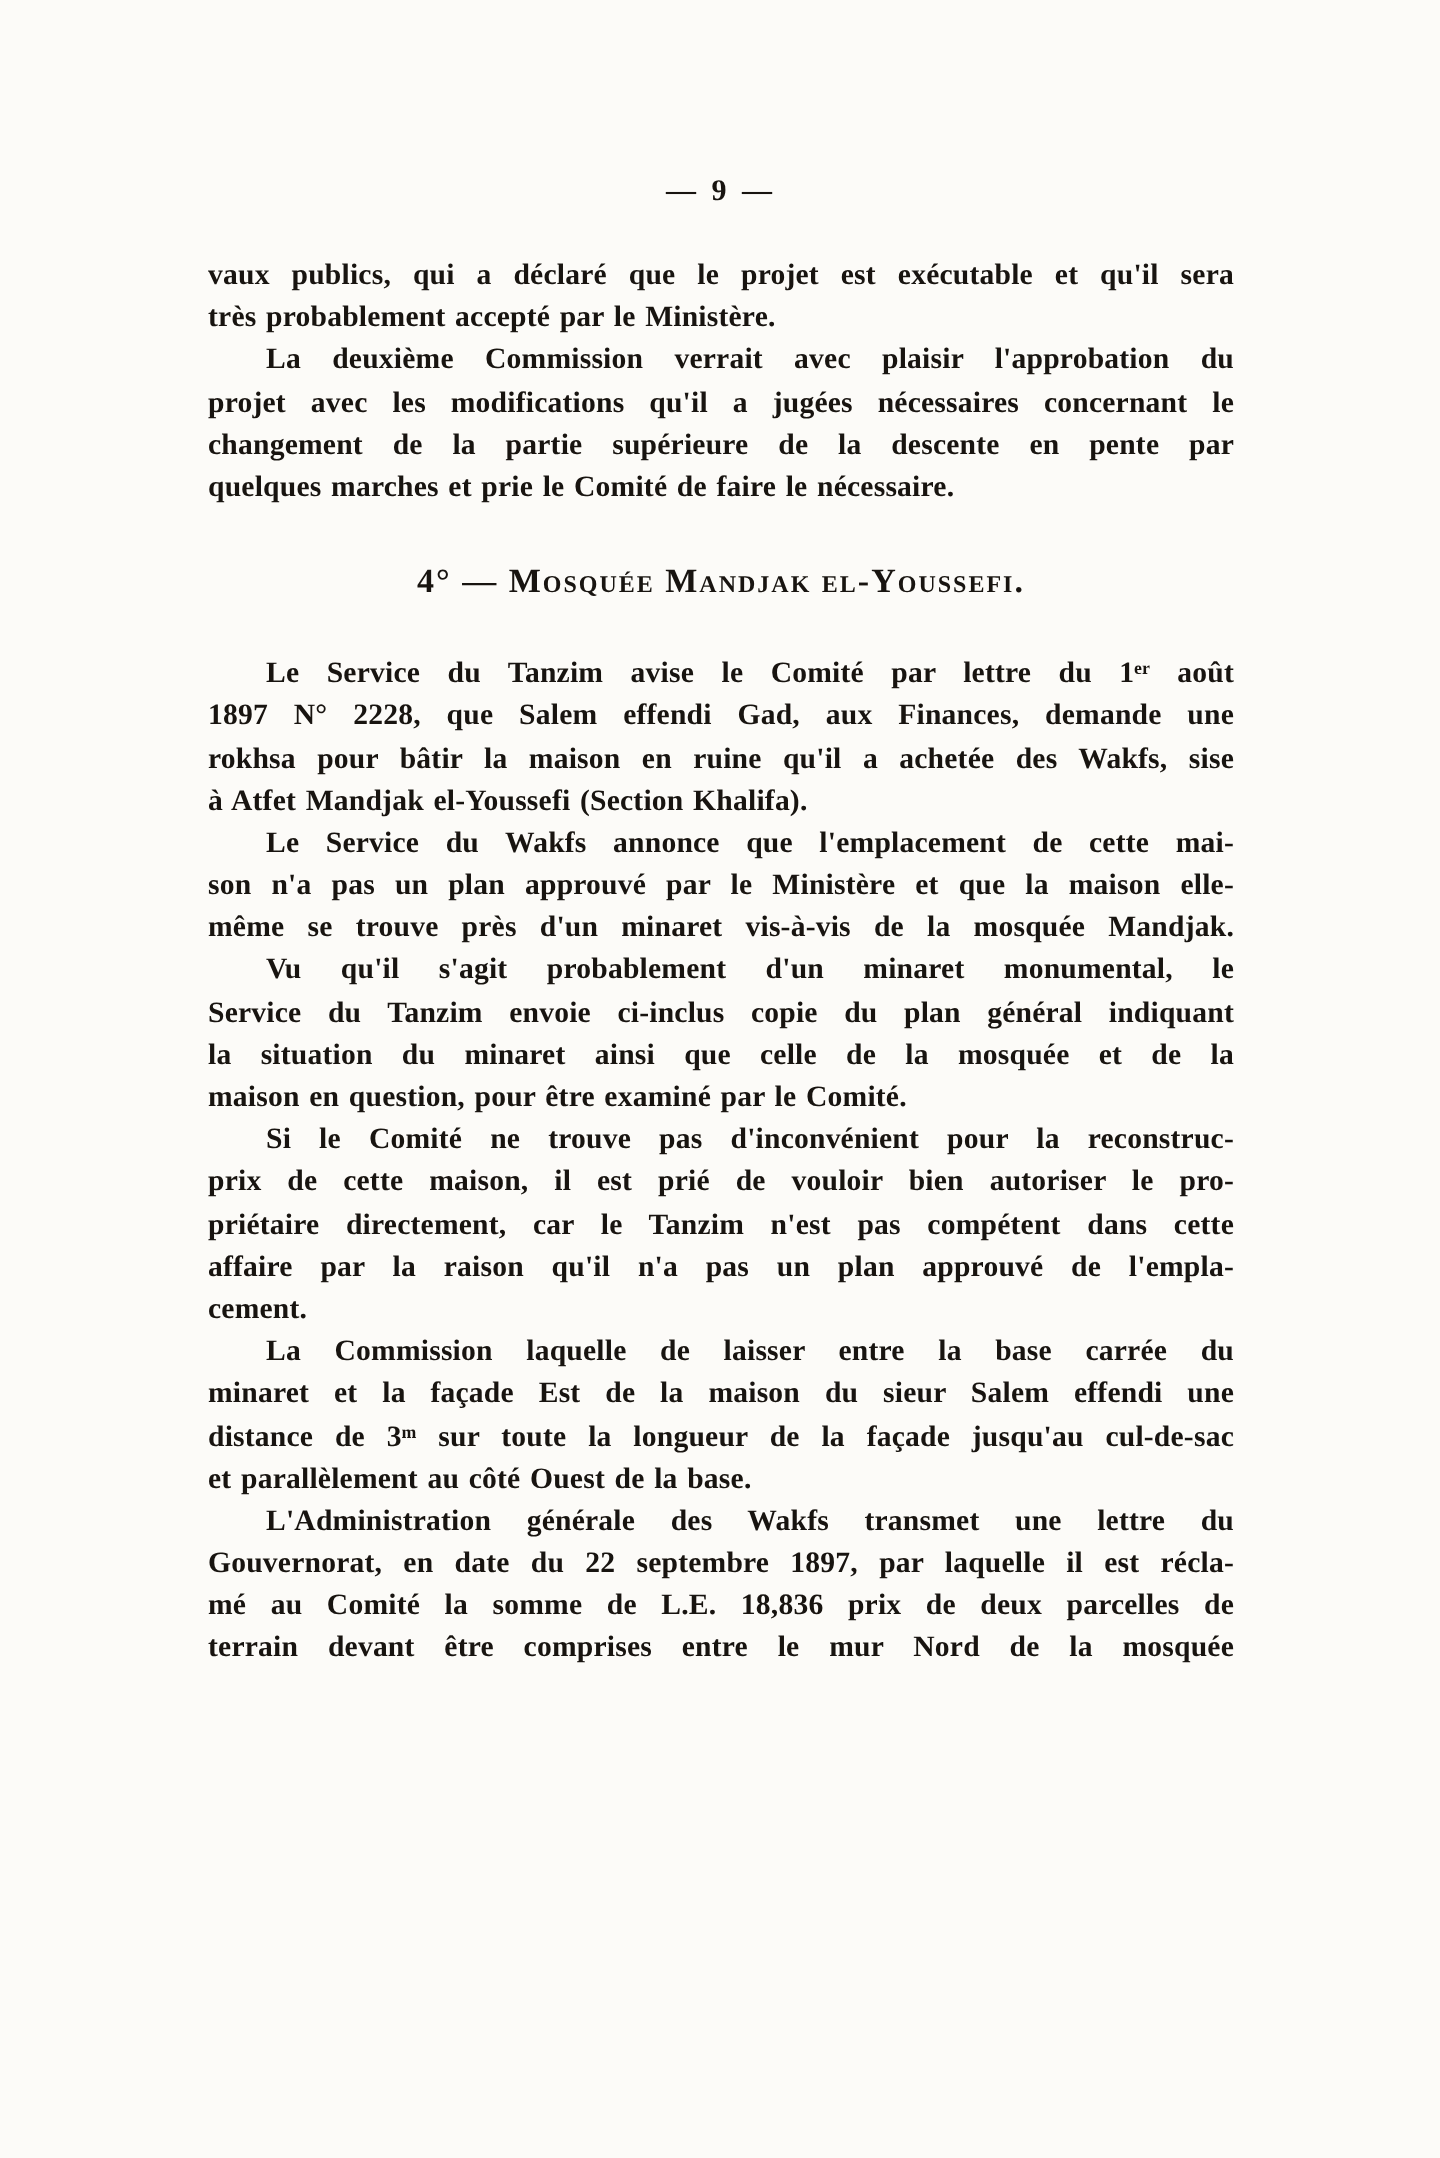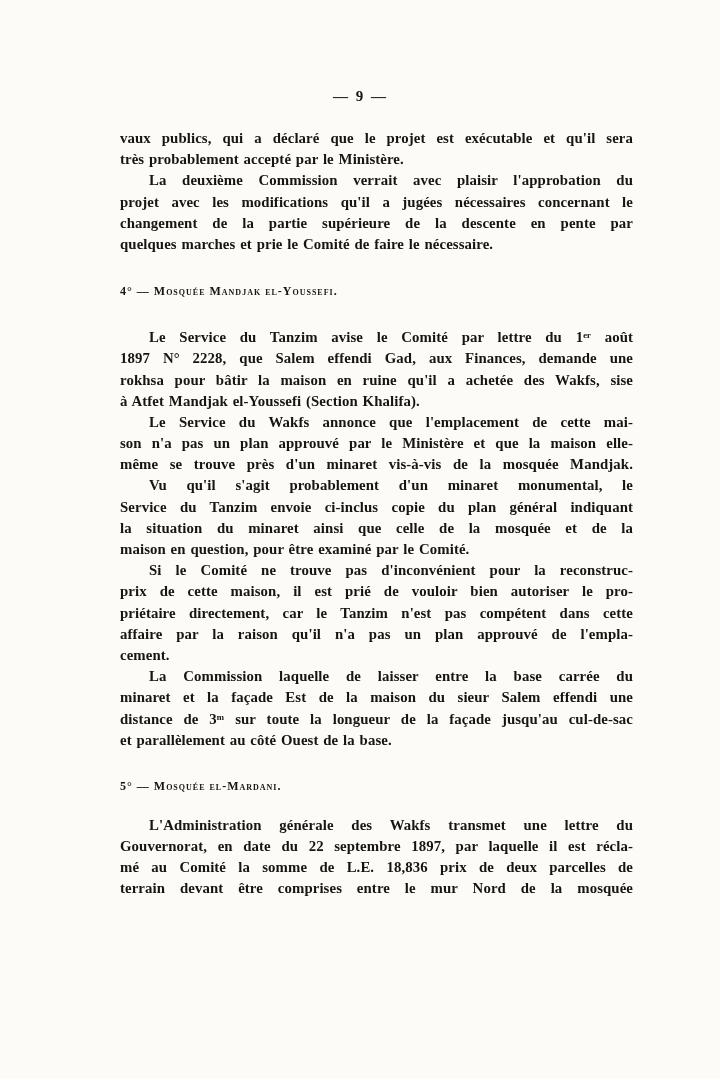--- a/index.html
+++ b/index.html
@@ -22,21 +22,21 @@
     left: 104px;
     width: 513px;
     text-align: center;
     font-size: 15px;
     font-weight: bold;
     letter-spacing: 2px;
   }
   .body-text {
     position: absolute;
     top: 128px;
-    left: 120px;
+    left: 104px;
     width: 513px;
   }
   .para {
     margin: 0;
     padding: 0;
   }
   .line {
     font-size: 14.8px;
     font-weight: bold;
     line-height: 21.2px;
@@ -48,22 +48,22 @@
     overflow: hidden;
   }
   .line.first {
     text-indent: 29px;
   }
   .line.end {
     text-align-last: left;
   }
   .section-heading {
     margin: 26px 0 26px 0;
-    text-align: left;
-    font-size: 12px;
+    text-align: center;
+    font-size: 17px;
     line-height: 20px;
     font-weight: bold;
     font-variant: small-caps;
     letter-spacing: 1px;
   }
   .section-heading.second {
     margin: 25px 0 19px 0;
   }
 </style>
 </head>
@@ -117,21 +117,20 @@
       <div class="line end">cement.</div>
     </div>
 
     <div class="para">
       <div class="line first">La Commission laquelle de laisser entre la base carrée du</div>
       <div class="line">minaret et la façade Est de la maison du sieur Salem effendi une</div>
       <div class="line">distance de 3ᵐ sur toute la longueur de la façade jusqu'au cul-de-sac</div>
       <div class="line end">et parallèlement au côté Ouest de la base.</div>
     </div>
 
-    <h2 class="section-heading second">5° — Mosquée el-Mardani.</h2>
 
     <div class="para">
       <div class="line first">L'Administration générale des Wakfs transmet une lettre du</div>
       <div class="line">Gouvernorat, en date du 22 septembre 1897, par laquelle il est récla-</div>
       <div class="line">mé au Comité la somme de L.E. 18,836 prix de deux parcelles de</div>
       <div class="line">terrain devant être comprises entre le mur Nord de la mosquée</div>
     </div>
 
   </div>
 </div>

